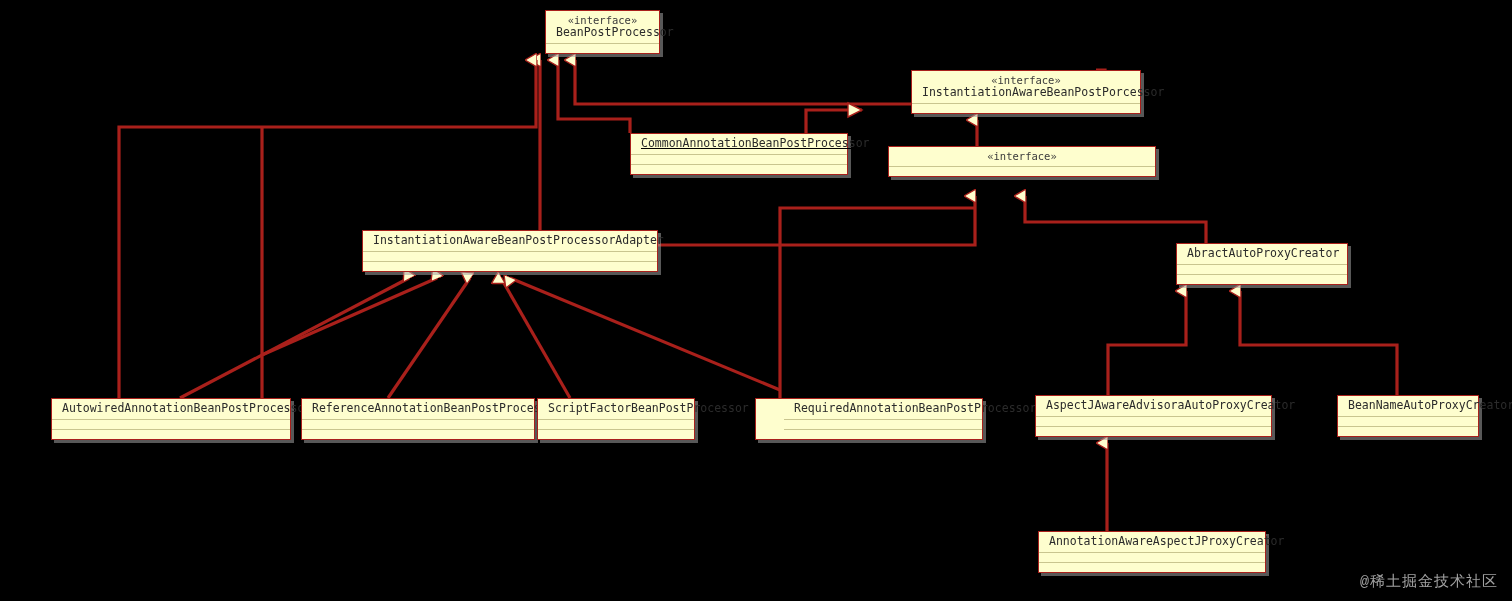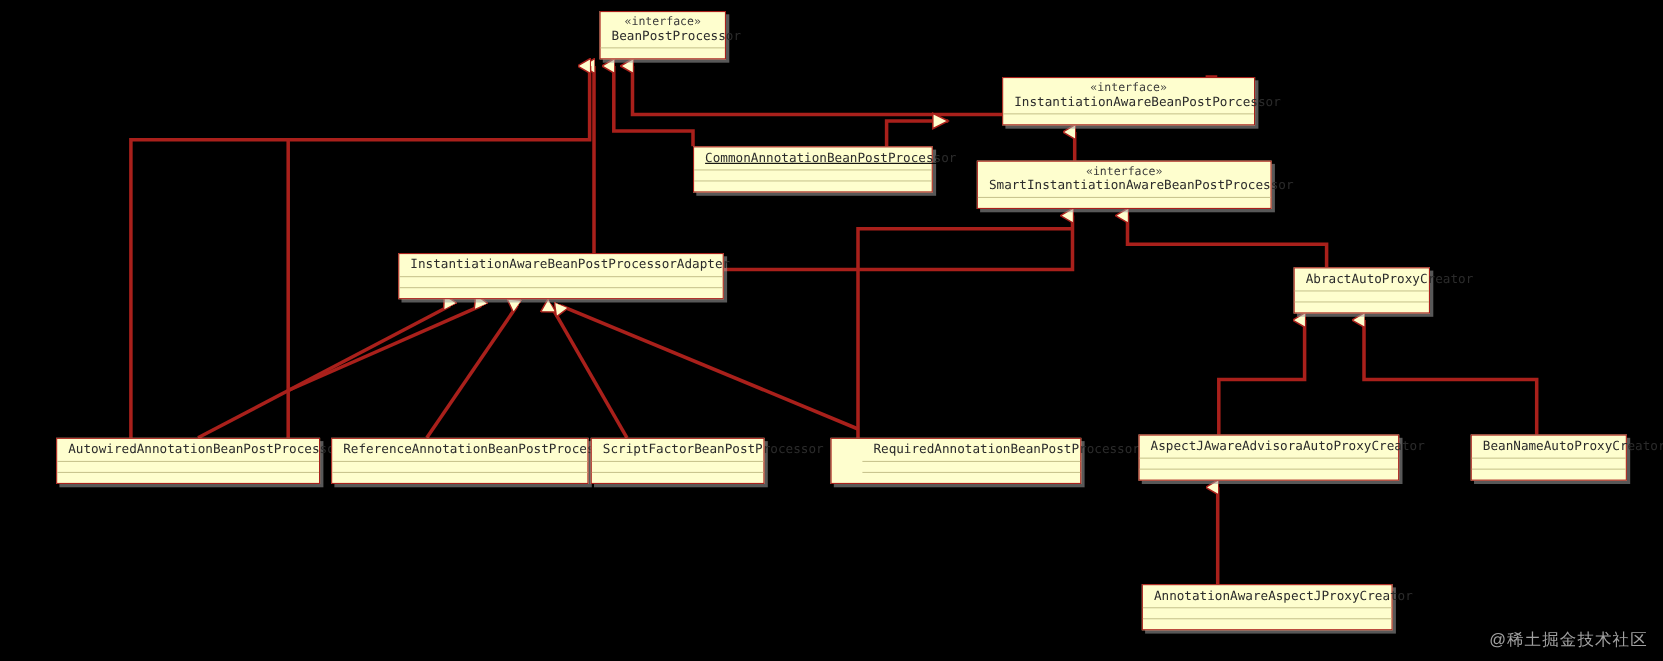--- a/index.html
+++ b/index.html
@@ -9,21 +9,21 @@
 
   .node{position:absolute;box-sizing:border-box;background:#FEFECE;
         border:1.5px solid #A9201B;box-shadow:3px 3px 0 rgba(160,160,160,.55);margin-left:45px;}
   .node .hdr{padding:3px 10px 4px 10px;text-align:center;color:#2b2b2b;
              font-size:11.5px;line-height:13px;white-space:nowrap;}
   .node .stereo{display:block;font-size:10.5px;line-height:12px;color:#3a3a3a;}
   .node .sep{border-top:1px solid #C9C58F;height:9px;}
   .node .sep2{border-top:1px solid #C9C58F;height:9px;}
 
   .wm{position:absolute;right:14px;bottom:10px;color:#cfcfcf;opacity:.78;
-      font-family:Liberation Sans, sans-serif;font-size:15px;
+      font-family:Liberation Mono, monospace;font-size:15px;
       letter-spacing:1px;text-shadow:0 0 3px #000;}
 </style>
 </head>
 <body>
 
 <div id="stage">
 
   <svg class="edges" viewBox="0 0 1512 601" xmlns="http://www.w3.org/2000/svg">
     <defs>
       <marker id="hollow-up" markerWidth="14" markerHeight="12" refX="7" refY="11" orient="auto" markerUnits="userSpaceOnUse">
@@ -78,42 +78,41 @@
     <div class="hdr">
       <span class="stereo">«interface»</span>
       <span>InstantiationAwareBeanPostPorcessor</span>
     </div>
     <div class="sep"></div>
   </div>
 
   <div class="node" style="left:843px;top:146px;width:268px;">
     <div class="hdr">
       <span class="stereo">«interface»</span>
-      <span>SmartInstantiationAwareBeanPostProcessor</span>
     </div>
     <div class="sep"></div>
   </div>
 
   <div class="node" style="left:585px;top:133px;width:218px;text-decoration:underline;">
     <div class="hdr">
       <span>CommonAnnotationBeanPostProcessor</span>
     </div>
     <div class="sep"></div>
     <div class="sep2"></div>
   </div>
 
   <div class="node" style="left:317px;top:230px;width:296px;">
     <div class="hdr">
       <span>InstantiationAwareBeanPostProcessorAdapter</span>
     </div>
     <div class="sep"></div>
     <div class="sep2"></div>
   </div>
 
-  <div class="node" style="left:1131px;top:243px;width:124px;">
+  <div class="node" style="left:1131px;top:243px;width:172px;">
     <div class="hdr">
       <span>AbractAutoProxyCreator</span>
     </div>
     <div class="sep"></div>
     <div class="sep2"></div>
   </div>
 
   <div class="node" style="left:6px;top:398px;width:240px;">
     <div class="hdr">
       <span>AutowiredAnnotationBeanPostProcessor</span>

